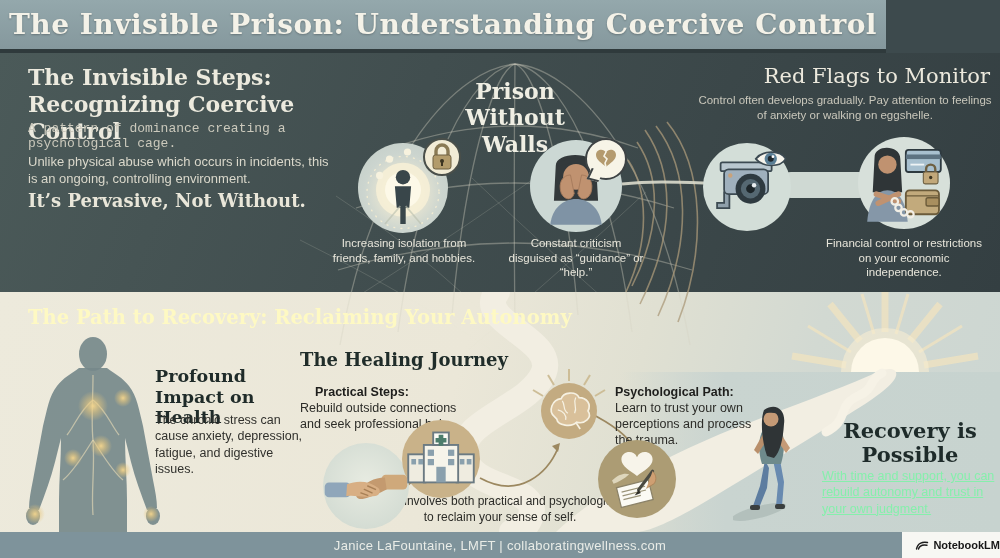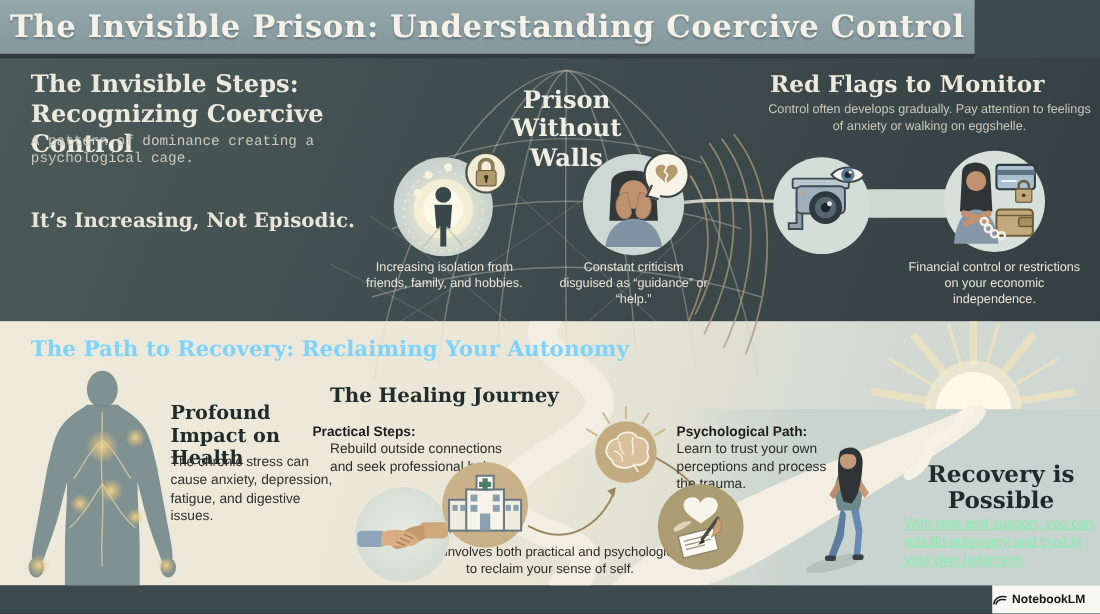--- a/index.html
+++ b/index.html
@@ -15,21 +15,21 @@
   
   .darksec{left:0;top:53px;width:1000px;height:239px;
     background:linear-gradient(112deg,#4b5a59 0%,#414e4f 40%,#343f42 100%);}
   .serif{font-family:"DejaVu Serif","Liberation Serif",serif;}
   .ul-heading{left:28px;top:64px;width:340px;font-size:22px;line-height:1.22;font-weight:700;color:#eceade;}
   .ul-sub{left:28px;top:121px;width:330px;font-size:13px;color:#cbc9bc;font-family:Liberation Mono, monospace;}
   .ul-body{left:28px;top:154px;width:312px;font-size:13px;line-height:1.3;color:#dad8cb;}
   .ul-emph{left:28px;top:190px;font-size:18px;font-weight:700;color:#e9e6d9;}
   .dome-heading{left:430px;top:78px;width:170px;text-align:center;font-size:22px;line-height:1.2;
     font-weight:600;color:#efeee3;}
-  .rf-heading{left:700px;top:64px;width:290px;text-align:left;font-size:21px;font-weight:700;color:#ece9dd;}
+  .rf-heading{left:700px;top:64px;width:290px;text-align:right;font-size:21px;font-weight:400;color:#ece9dd;}
   .rf-body{left:697px;top:93px;width:296px;text-align:center;font-size:11.5px;line-height:1.3;color:#c9c7bb;}
   
   .circ{border-radius:50%;}
   .icon1{left:358px;top:143px;width:90px;height:90px;
     background:radial-gradient(circle at 50% 55%,#f8f3de 0%,#ece8d2 22%,#ccd5cf 58%,#c0cbc6 100%);}
   .badge{left:423px;top:138px;width:38px;height:38px;background:#f2ecd6;border:2px solid #4a4f4a;
     box-sizing:border-box;display:flex;align-items:center;justify-content:center;}
   .icon2{left:530px;top:140px;width:92px;height:92px;background:#ccd8d4;}
   .bubble{left:585px;top:138px;width:42px;height:42px;background:#f7f4e7;border:2px solid #3d4244;
     box-sizing:border-box;display:flex;align-items:center;justify-content:center;}
@@ -40,44 +40,44 @@
   .icon4{left:858px;top:137px;width:92px;height:92px;background:#d7e0da;}
   .capsule{left:778px;top:172px;width:94px;height:26px;border-radius:13px;background:#cfd9d3;}
   .cap{top:236px;text-align:center;font-size:11.5px;line-height:1.28;color:#e7e5da;}
   .cap1{left:324px;width:160px;} .cap2{left:505px;width:142px;}
   .cap3{left:669px;width:176px;} .cap4{left:824px;width:160px;}
   
   .lightsec{left:0;top:292px;width:1000px;height:240px;
     background:linear-gradient(105deg,#edeadc 0%,#ebe7d8 45%,#e0e0d2 62%,#d2d9d2 78%,#ccd6d2 100%);}
   .blue-overlay{left:620px;top:372px;width:380px;height:160px;
     background:linear-gradient(to right,rgba(202,213,209,0),#c9d4d0 28%,#c7d3cf 100%);}
-  .path-heading{left:28px;top:306px;font-size:19.5px;font-weight:700;color:#7dd3fc;}
+  .path-heading{left:28px;top:306px;font-size:19.5px;font-weight:700;color:#fef9c3;}
   .health-heading{left:155px;top:366px;width:150px;font-size:17.5px;font-weight:700;line-height:1.18;color:#1f2b29;}
   .health-body{left:155px;top:412px;width:148px;font-size:12.5px;line-height:1.3;color:#30302c;}
   .healing-heading{left:300px;top:349px;font-size:18px;font-weight:700;color:#202d2a;}
   .step-label{font-weight:700;font-size:12.5px;color:#1e1e1c;}
   .step-body{font-size:12.5px;line-height:1.27;color:#2c2c28;}
-  .practical-label{left:284px;top:385px;} .practical-body{left:300px;top:401px;width:158px;}
+  .practical-label{left:315px;top:385px;} .practical-body{left:300px;top:401px;width:158px;}
   .psych-label{left:615px;top:385px;} .psych-body{left:615px;top:401px;width:152px;}
   .summary{left:350px;top:494px;width:300px;text-align:center;font-size:12px;line-height:1.32;color:#2b2b27;}
   .outcome-heading{left:830px;top:419px;width:160px;text-align:center;font-size:21px;font-weight:700;
     line-height:1.15;color:#1e2b2a;}
   .outcome-body{left:822px;top:468px;width:176px;text-align:left;font-size:12.5px;line-height:1.3;color:#86efac;text-decoration:underline;}
   
   .handshake-c{left:323px;top:443px;width:86px;height:86px;
     background:radial-gradient(circle at 50% 45%,#e7ebe1,#d5ddd4 70%,#cdd6cd 100%);}
   .hospital-c{left:402px;top:420px;width:78px;height:78px;background:#c9b289;}
   .brain-c{left:541px;top:383px;width:56px;height:56px;background:#c3ab81;}
   .heart-c{left:598px;top:440px;width:78px;height:78px;background:#ac9c74;}
   
   .footer{left:0;top:532px;width:1000px;height:26px;background:#7e939b;
     display:flex;align-items:center;justify-content:center;}
   .footer-credit{font-size:13px;color:#e9ece7;letter-spacing:.3px;}
   .brandbox{right:0;top:532px;width:98px;height:26px;background:#f7f7f3;
-    display:flex;align-items:center;justify-content:flex-start;gap:4px;}
+    display:flex;align-items:center;justify-content:flex-end;gap:4px;}
   .brandbox span{font-size:11px;font-weight:600;color:#161616;}
 </style>
 </head>
 <body>
 
 <div id="poster">
 
   <div class="abs darksec"></div>
 
   <div class="abs lightsec"></div>
@@ -190,21 +190,22 @@
 
   <div class="abs titlebar">
     <h1>The Invisible Prison: Understanding Coercive Control</h1>
   </div>
 
   <div class="abs serif ul-heading">
     <span style="display:block">The Invisible Steps:</span>
     <span style="display:block">Recognizing Coercive Control</span>
   </div>
   <div class="abs ul-sub">A pattern of dominance creating a psychological cage.</div>
-  <div class="abs serif ul-emph">It’s Increasing, Not Episodic.</div>
+  <div class="abs ul-body">Unlike physical abuse which occurs in incidents, this is an ongoing, controlling environment.</div>
+  <div class="abs serif ul-emph">It’s Pervasive, Not Without.</div>
 
   <div class="abs serif dome-heading">Prison Without Walls</div>
 
   <div class="abs serif rf-heading">Red Flags to Monitor</div>
   <div class="abs rf-body">Control often develops gradually. Pay attention to feelings of anxiety or walking on eggshelle.</div>
 
   <div class="abs capsule"></div>
 
   <div class="abs circ icon1">
     <svg width="90" height="90" viewBox="0 0 100 100">
@@ -372,20 +373,23 @@
     <rect x="17" y="107" width="10" height="5" rx="2" fill="#3a3f3f"></rect>
     <rect x="42" y="106" width="10" height="5" rx="2" fill="#3a3f3f"></rect>
     <path d="M 30,32 C 25,40 25,54 29,66 L 48,66 C 52,52 52,40 48,32 Z" fill="#6e8a8c"></path>
     <path d="M 30,36 L 21,52 L 25,56 L 33,43 Z" fill="#b98f6b"></path>
     <path d="M 48,36 L 57,50 L 53,55 L 44,42 Z" fill="#c59a76"></path>
     <path d="M 31,12 C 43,4 53,12 51,26 C 50,42 47,54 41,60 L 34,58 C 29,44 27,22 31,12 Z" fill="#2f3436"></path>
     <circle cx="38" cy="21" r="7.5" fill="#c59a76"></circle>
     <path d="M 30,16 C 34,8 48,8 50,18 C 44,14 36,14 30,16 Z" fill="#2f3436"></path>
   </svg>
 
+  <div class="abs footer">
+    <span class="footer-credit">Janice LaFountaine, LMFT  |  collaboratingwellness.com</span>
+  </div>
   <div class="abs brandbox">
     <svg width="14" height="12" viewBox="0 0 14 12">
       <path d="M1.5 10 C2.5 4.5 7 2.5 12.5 3.5 M3.5 10 C4.5 6.5 8 5.5 12 6.2" stroke="#1c1c1c" stroke-width="1.4" fill="none" stroke-linecap="round"></path>
     </svg>
     <span>NotebookLM</span>
   </div>
 
 </div>
 
 </body></html>

